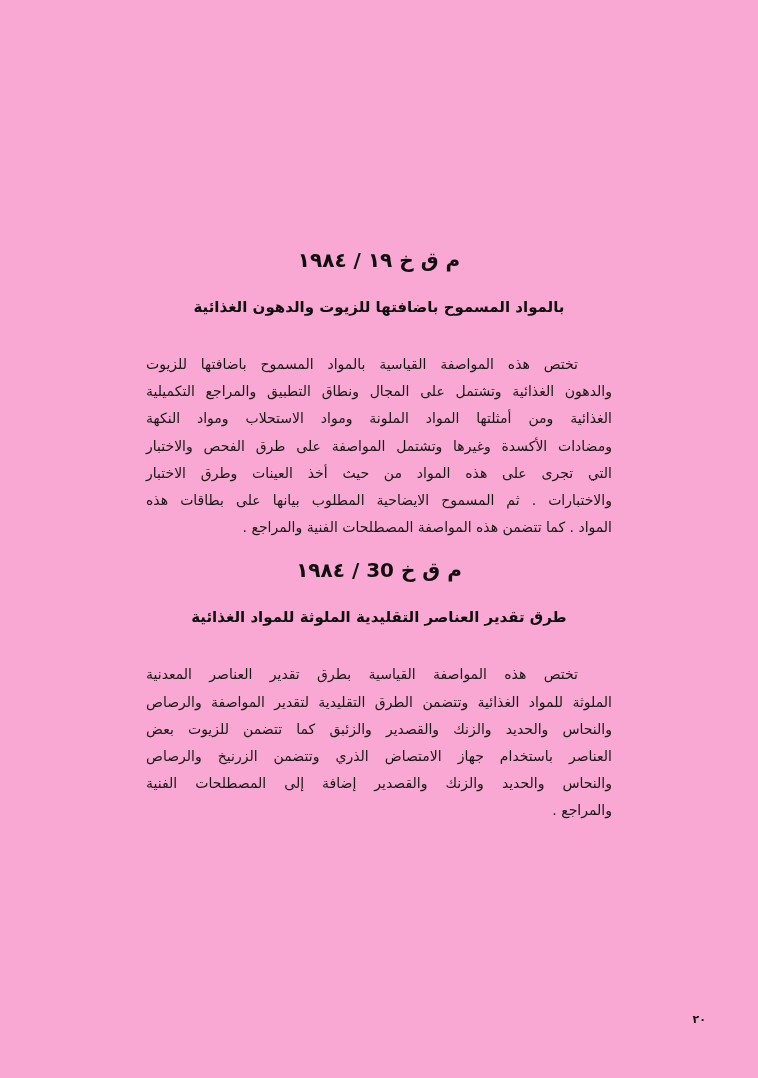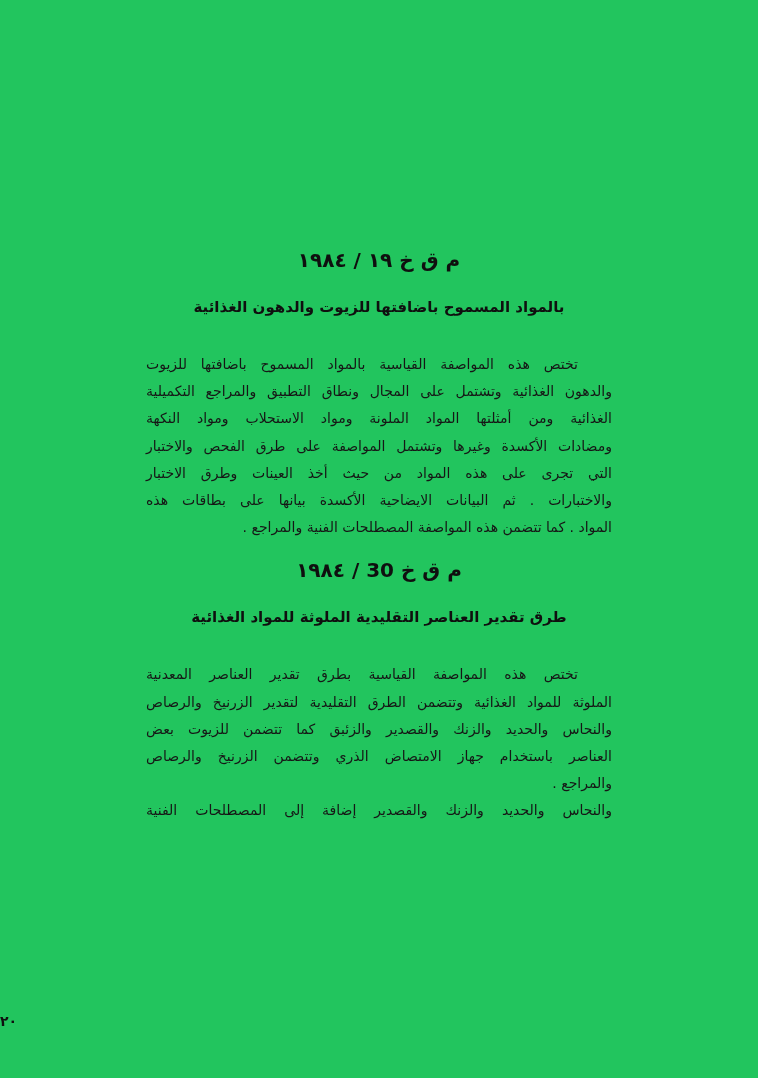--- a/index.html
+++ b/index.html
@@ -12,21 +12,21 @@
     height: 1078px;
     font-family: "DejaVu Sans", sans-serif;
     color: #141414;
     position: relative;
     overflow: hidden;
   }
   .page {
     position: relative;
     width: 758px;
     height: 1078px;
-    background: #22c55e;
+    background: #f9a8d4;
   }
   .content {
     position: absolute;
     top: 246px;
     right: 146px;
     width: 466px;
     direction: rtl;
   }
   .std-code {
     text-align: center;
@@ -60,58 +60,58 @@
   }
   .line.last {
     text-align: center;
     text-align-last: right;
   }
   .page-number {
     position: absolute;
     top: 1013px;
     left: 0;
     width: 706px;
-    text-align: left;
+    text-align: right;
     font-weight: bold;
-    font-size: 14px;
+    font-size: 11px;
     color: #0f0f0f;
     direction: rtl;
   }
 </style>
 </head>
 <body>
 
 <div class="page">
 
   <div class="content">
 
     <div>
       <div class="std-code">م ق خ ١٩ / ١٩٨٤</div>
       <div class="std-title">بالمواد المسموح باضافتها للزيوت والدهون الغذائية</div>
       <div class="para">
         <div class="line first">تختص هذه المواصفة القياسية بالمواد المسموح باضافتها للزيوت</div>
         <div class="line">والدهون الغذائية وتشتمل على المجال ونطاق التطبيق والمراجع التكميلية</div>
         <div class="line">الغذائية ومن أمثلتها المواد الملونة ومواد الاستحلاب ومواد النكهة</div>
         <div class="line">ومضادات الأكسدة وغيرها وتشتمل المواصفة على طرق الفحص والاختبار</div>
         <div class="line">التي تجرى على هذه المواد من حيث أخذ العينات وطرق الاختبار</div>
-        <div class="line">والاختبارات . ثم البيانات الايضاحية الأكسدة بيانها على بطاقات هذه</div>
+        <div class="line">والاختبارات . ثم المسموح الايضاحية المطلوب بيانها على بطاقات هذه</div>
         <div class="line last">المواد . كما تتضمن هذه المواصفة المصطلحات الفنية والمراجع .</div>
       </div>
     </div>
 
     <div>
       <div class="std-code">م ق خ 30 / ١٩٨٤</div>
       <div class="std-title">طرق تقدير العناصر التقليدية الملوثة للمواد الغذائية</div>
       <div class="para">
         <div class="line first">تختص هذه المواصفة القياسية بطرق تقدير العناصر المعدنية</div>
-        <div class="line">الملوثة للمواد الغذائية وتتضمن الطرق التقليدية لتقدير الزرنيخ والرصاص</div>
+        <div class="line">الملوثة للمواد الغذائية وتتضمن الطرق التقليدية لتقدير المواصفة والرصاص</div>
         <div class="line">والنحاس والحديد والزنك والقصدير والزئبق كما تتضمن للزيوت بعض</div>
         <div class="line">العناصر باستخدام جهاز الامتصاض الذري وتتضمن الزرنيخ والرصاص</div>
+        <div class="line">والنحاس والحديد والزنك والقصدير إضافة إلى المصطلحات الفنية</div>
         <div class="line last">والمراجع .</div>
-        <div class="line">والنحاس والحديد والزنك والقصدير إضافة إلى المصطلحات الفنية</div>
       </div>
     </div>
 
   </div>
 
   <div class="page-number">٢٠</div>
 
 </div>
 
 </body></html>

